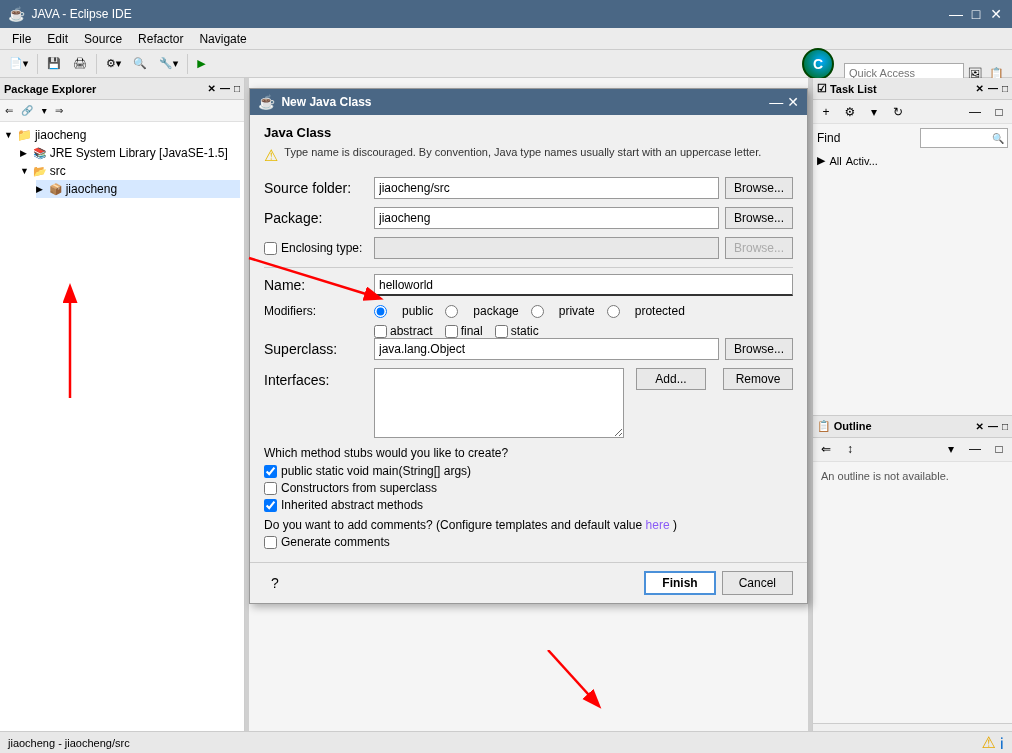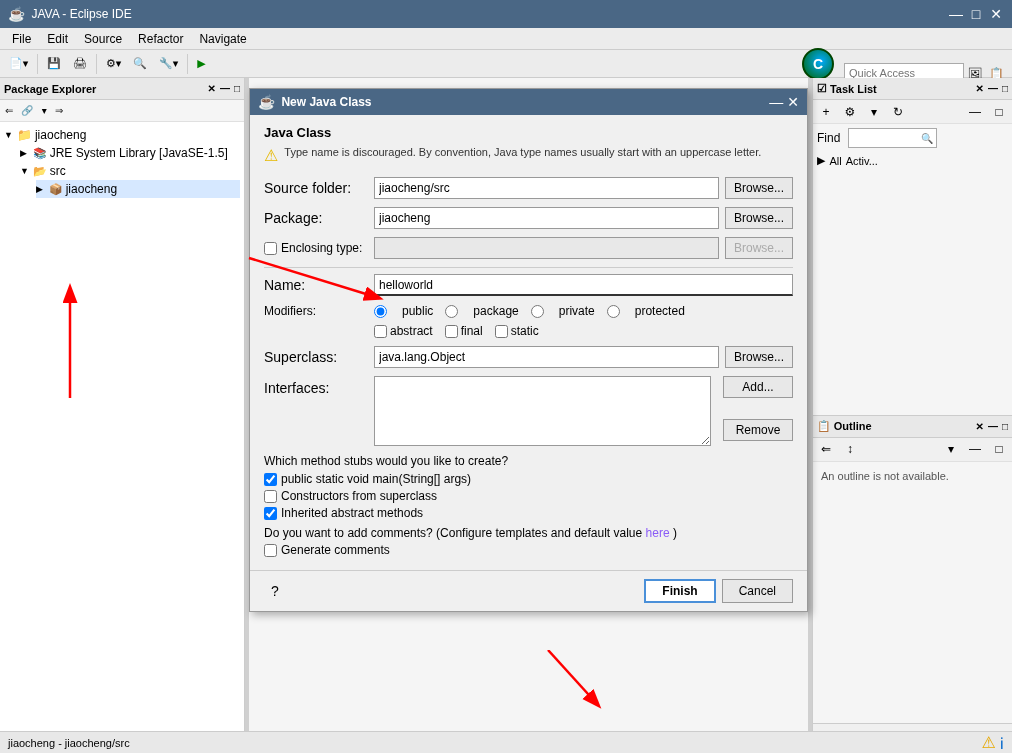--- a/index.html
+++ b/index.html
@@ -144,20 +144,21 @@
       padding: 0 2px;
       background: #f0f0f0;
       border-bottom: 1px solid #e0e0e0;
       gap: 2px;
     }
     .task-search {
       display: flex;
       align-items: center;
       padding: 4px;
       gap: 8px;
+      justify-content: space-between;
     }
     .search-input {
       width: 100px;
       height: 20px;
       border: 1px solid #aaa;
       padding: 0 4px;
       font-size: 11px;
     }
     .task-filter-bar {
       display: flex;
@@ -319,21 +320,20 @@
     }
     .radio-option {
       display: flex;
       align-items: center;
       gap: 15px;
       font-size: 12px;
     }
     .modifiers-row2 {
       display: flex;
       align-items: center;
-      margin-bottom: 8px;
       margin-left: 110px;
     }
     .check-group {
       display: flex;
       gap: 12px;
       align-items: center;
     }
     .check-option {
       display: flex;
       align-items: center;
@@ -641,21 +641,21 @@
 
             <div class="form-row">
               <span class="form-label">Superclass:</span>
               <input class="form-input" type="text" value="java.lang.Object" style="">
               <button class="browse-btn">Browse...</button>
             </div>
 
             <div class="form-row" style="align-items:flex-start;">
               <span class="form-label" style="padding-top:4px;">Interfaces:</span>
               <textarea class="interfaces-area" style=""></textarea>
-              <div style="display:flex;flex-direction:column;gap:21px;margin-left:6px;">
+              <div style="display:flex;flex-direction:row;gap:11px;margin-left:6px;">
                 <button class="browse-btn" style="width:70px;">Add...</button>
                 <button class="browse-btn" style="width:70px;">Remove</button>
               </div>
             </div>
 
             <div class="stubs-section">
               <div class="stubs-title">Which method stubs would you like to create?</div>
               <div class="stubs-option">
                 <input type="checkbox" checked="" style="">
                 <span>public static void main(String[] args)</span>

